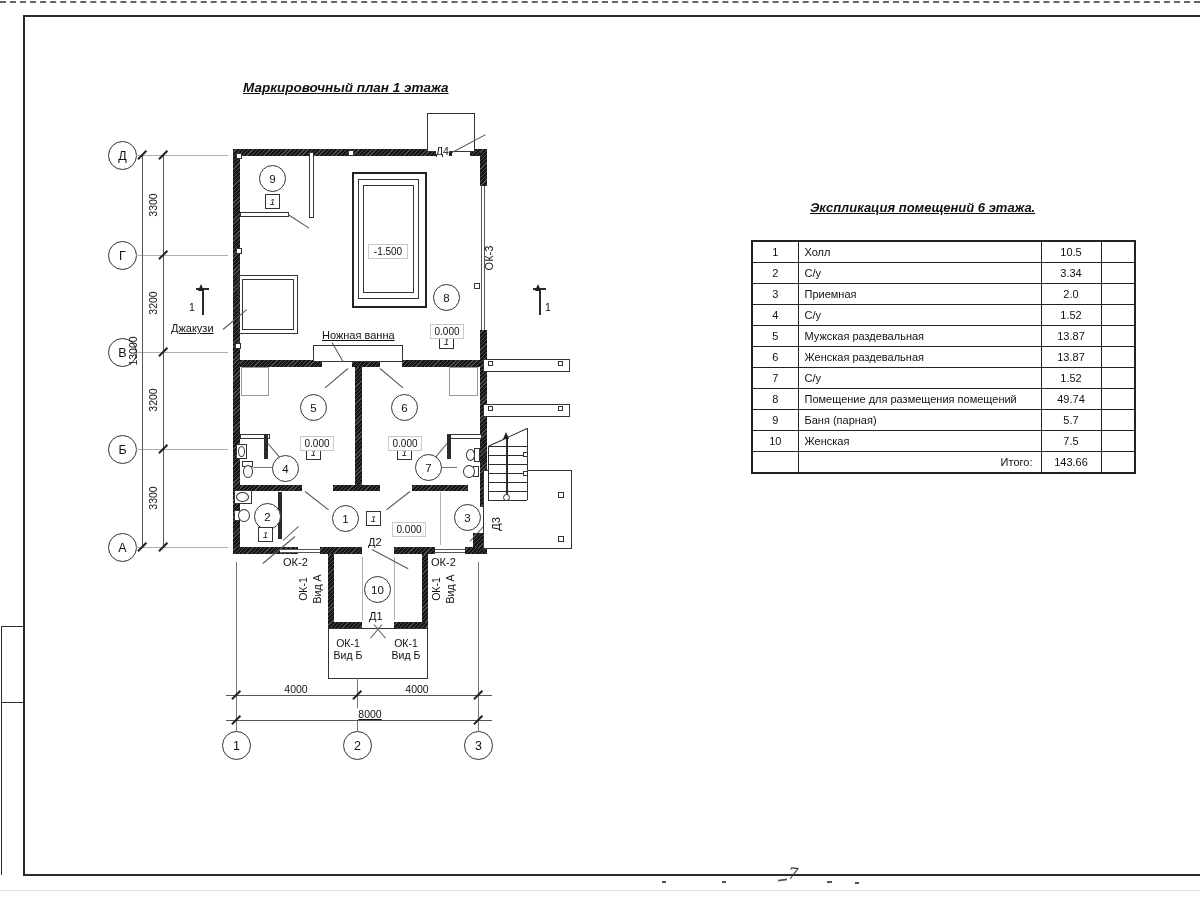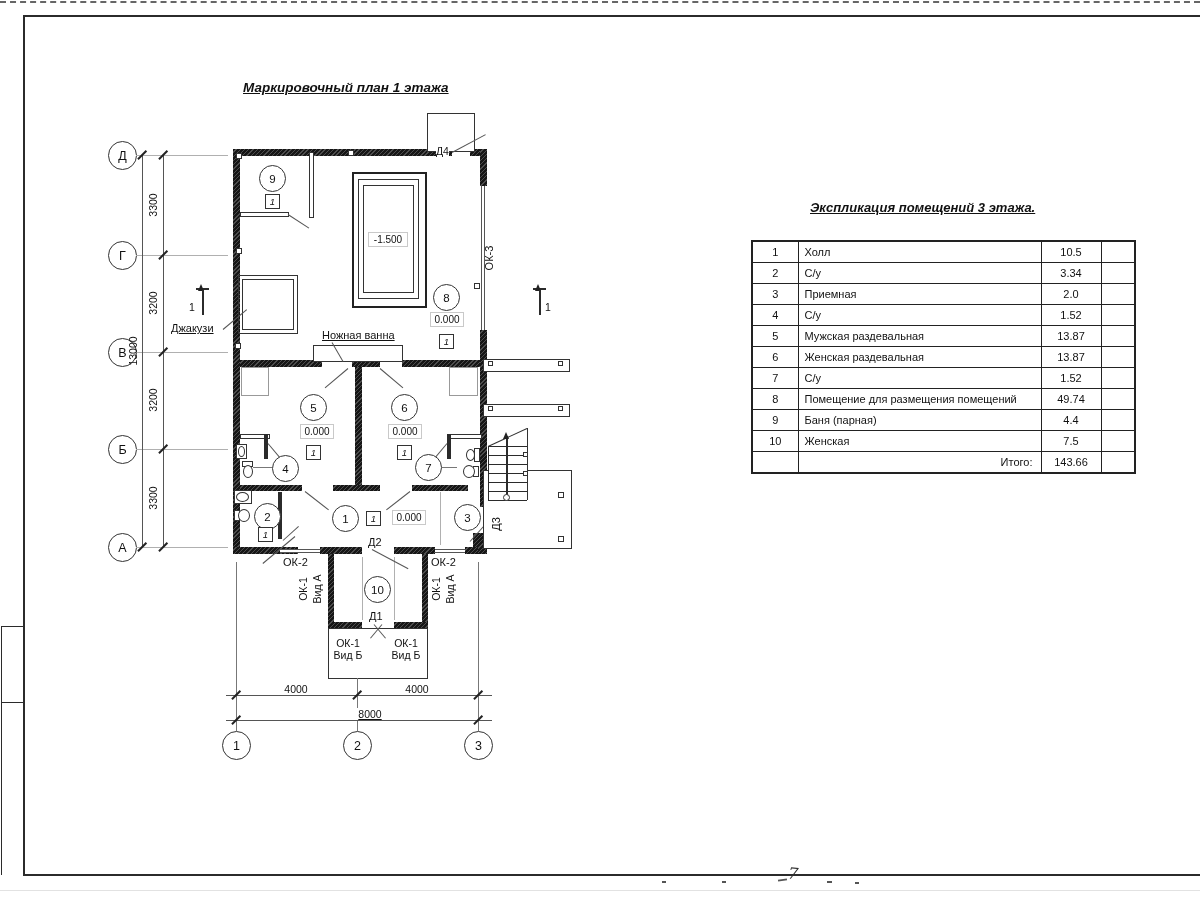--- a/index.html
+++ b/index.html
@@ -13,21 +13,21 @@
   .part{position:absolute;background:#fff;border:1px solid #333;}
   .box{position:absolute;background:#fff;border:1.5px solid #333;}
   .boxl{position:absolute;background:#fff;border:1px solid #999;}
   .winh{position:absolute;height:2px;border-top:1px solid #555;border-bottom:1px solid #555;background:#fff;}
   .winv{position:absolute;width:2px;border-left:1px solid #555;border-right:1px solid #555;background:#fff;}
   .bub{position:absolute;width:25px;height:25px;border:1.3px solid #333;border-radius:50%;background:#fff;
        font-size:11.5px;display:flex;align-items:center;justify-content:center;}
   .bub.axis{width:27px;height:27px;font-size:12.5px;}
   .sqm{position:absolute;width:13px;height:13px;border:1px solid #333;background:#fff;
        font-style:italic;font-size:9.5px;line-height:13px;text-align:center;}
-  .lvl{position:absolute;border:1px solid #c9c9c9;background:#fff;font-size:10px;text-align:center;line-height:13px;}
+  .lvl{position:absolute;border:1px solid #c9c9c9;background:#fff;font-size:10px;text-align:center;line-height:13px;margin-top:12px;}
   .lbl{position:absolute;font-size:10.5px;white-space:nowrap;color:#111;background:transparent;}
   .cen{text-align:center;}
   .u{text-decoration:underline;}
   .it{font-style:italic;font-weight:bold;}
   .rot{transform:rotate(-90deg);}
   .dia{position:absolute;height:1px;background:#555;transform-origin:0 50%;}
   .tick{position:absolute;width:12px;height:1.5px;background:#222;transform:rotate(-45deg);}
   .tri-up{position:absolute;width:0;height:0;border-left:3.5px solid transparent;
           border-right:3.5px solid transparent;border-bottom:7px solid #222;}
   .sq{position:absolute;width:6px;height:6px;border:1px solid #333;background:#fff;box-sizing:border-box;}
@@ -281,21 +281,21 @@
   <div class="tick" style="left:472px;top:694px;"></div>
   <div class="tick" style="left:230px;top:719px;"></div>
   <div class="tick" style="left:472px;top:719px;"></div>
   <div class="lbl cen" style="left:281px;top:683px;width:30px;background:#fff;">4000</div>
   <div class="lbl cen" style="left:402px;top:683px;width:30px;background:#fff;">4000</div>
   <div class="lbl cen" style="left:352px;top:708px;width:36px;background:#fff;text-decoration:underline;">8000</div>
   <div class="bub axis" style="left:222px;top:731px;">1</div>
   <div class="bub axis" style="left:343px;top:731px;">2</div>
   <div class="bub axis" style="left:464px;top:731px;">3</div>
 
-  <div class="lbl it u" style="left:810px;top:200px;font-size:13px;">Экспликация помещений 3 этажа.</div>
+  <div class="lbl it u" style="left:810px;top:200px;font-size:13px;">Экспликация помещений 6 этажа.</div>
 
   <table class="exp">
     <colgroup>
       <col style="width:46px;">
         <col style="width:243px;">
         <col style="width:60px;">
         <col style="width:34px;">
     </colgroup>
     <tbody>
     <tr class="d">
@@ -342,21 +342,21 @@
     </tr>
     <tr class="d">
       <td class="c">8</td>
       <td class="l">Помещение для размещения помещений</td>
       <td class="c">49.74</td>
       <td></td>
     </tr>
     <tr class="d">
       <td class="c">9</td>
       <td class="l">Баня (парная)</td>
-      <td class="c">4.4</td>
+      <td class="c">5.7</td>
       <td></td>
     </tr>
     <tr class="d">
       <td class="c">10</td>
       <td class="l">Женская</td>
       <td class="c">7.5</td>
       <td></td>
     </tr>
     <tr style="height:22px;">
       <td></td>

